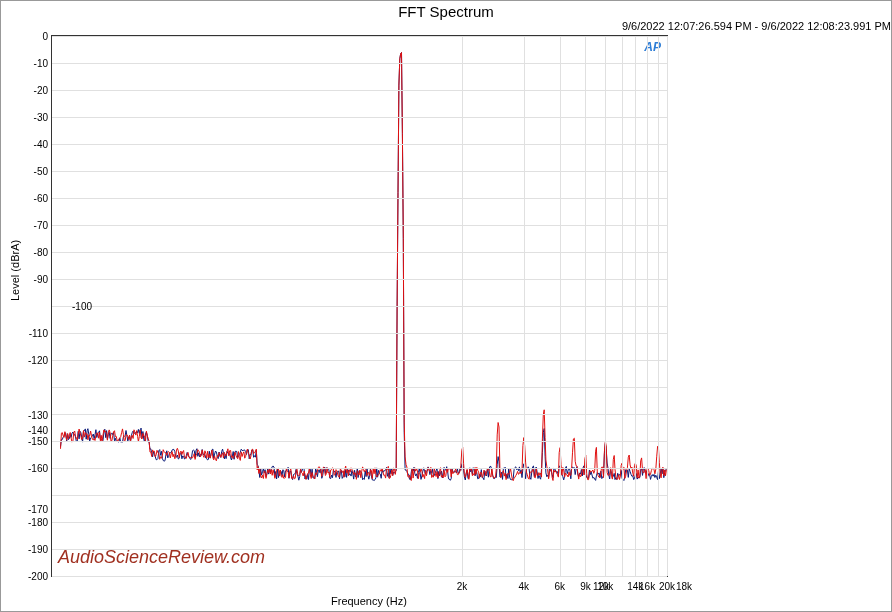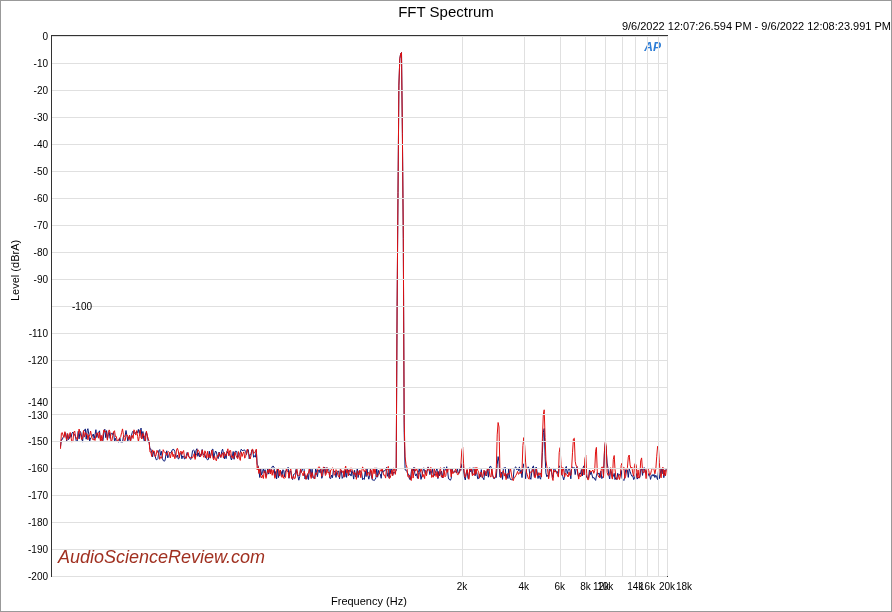--- a/index.html
+++ b/index.html
@@ -55,41 +55,41 @@
       <div class="y-label" style="top: 243px;">-90</div>
       <div class="grid-line-h" style="top: 270px;"></div>
       <div class="y-label" style="top: 270px; margin-left: 44px;">-100</div>
       <div class="grid-line-h" style="top: 297px;"></div>
       <div class="y-label" style="top: 297px;">-110</div>
       <div class="grid-line-h" style="top: 324px;"></div>
       <div class="y-label" style="top: 324px;">-120</div>
       <div class="grid-line-h" style="top: 351px;"></div>
       <div class="y-label" style="top: 351px; margin-top: 28px;">-130</div>
       <div class="grid-line-h" style="top: 378px;"></div>
-      <div class="y-label" style="top: 366px;">-140</div>
+      <div class="y-label" style="top: 394px;">-140</div>
       <div class="grid-line-h" style="top: 405px;"></div>
       <div class="y-label" style="top: 405px;">-150</div>
       <div class="grid-line-h" style="top: 432px;"></div>
       <div class="y-label" style="top: 432px;">-160</div>
       <div class="grid-line-h" style="top: 459px;"></div>
-      <div class="y-label" style="top: 459px; text-align: right;">-170</div>
+      <div class="y-label" style="top: 473px; text-align: right;">-170</div>
       <div class="grid-line-h" style="top: 486px;"></div>
       <div class="y-label" style="top: 486px;">-180</div>
       <div class="grid-line-h" style="top: 513px;"></div>
       <div class="y-label" style="top: 513px;">-190</div>
       <div class="grid-line-h" style="top: 540px;"></div>
       <div class="y-label" style="top: 540px;">-200</div>
       <div class="grid-line-v" style="left: 410px;"></div>
       <div class="x-label" style="left: 410px;">2k</div>
       <div class="grid-line-v" style="left: 471.711px;"></div>
       <div class="x-label" style="left: 471.711px;">4k</div>
       <div class="grid-line-v" style="left: 507.81px;"></div>
       <div class="x-label" style="left: 507.81px;">6k</div>
       <div class="grid-line-v" style="left: 533.422px;"></div>
-      <div class="x-label" style="left: 533.422px;">8k</div>
+      <div class="x-label" style="left: 533.422px;">9k</div>
       <div class="grid-line-v" style="left: 553.289px;"></div>
       <div class="x-label" style="left: 553.289px;">10k</div>
       <div class="grid-line-v" style="left: 569.521px;"></div>
       <div class="x-label" style="left: 549px;">12k</div>
       <div class="grid-line-v" style="left: 583.245px;"></div>
       <div class="x-label" style="left: 583.245px;">14k</div>
       <div class="grid-line-v" style="left: 595.133px;"></div>
       <div class="x-label" style="left: 595.133px;">16k</div>
       <div class="grid-line-v" style="left: 605.62px;"></div>
       <div class="x-label" style="left: 632px; margin-top: 32px;">18k</div>

